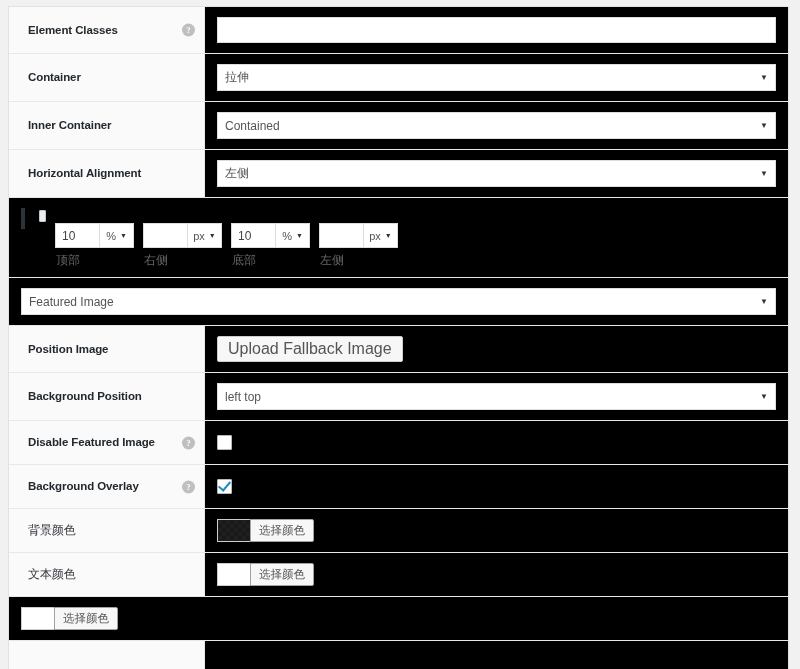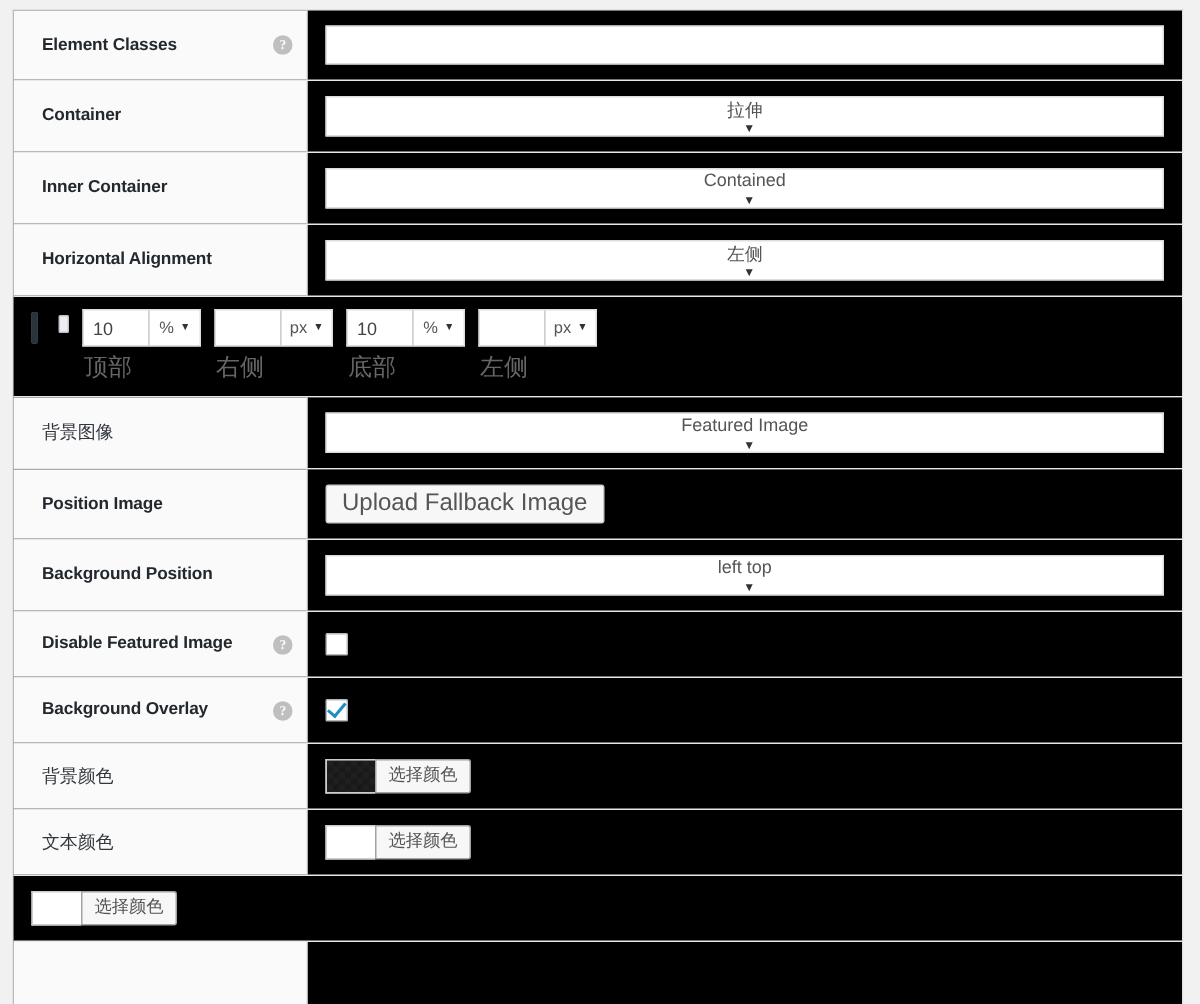--- a/index.html
+++ b/index.html
@@ -85,21 +85,20 @@
     height: 27px;
     border: 1px solid #ddd;
     background: #fff;
     font-size: 12px;
     color: #555;
     display: flex;
     align-items: center;
     padding: 0 7px;
     position: relative;
     cursor: pointer;
-    flex-direction: column;
   }
   .select .val { flex: 1 1 auto; overflow: hidden; white-space: nowrap; }
   .select .arrow {
     font-size: 8px;
     color: #333;
     margin-left: 6px;
     line-height: 1;
   }
   .btn {
     height: 26px;
@@ -149,21 +148,21 @@
     margin: 1px auto 0;
   }
   .ico-phone {
     width: 7px; height: 12px;
     border: 1px solid #c3c4c7;
     background: #eceff1;
     border-radius: 1px;
   }
   .pad-fields { display: flex; }
   .pad-group { margin-right: 9px; }
-  .pad-ctl { display: flex; }
+  .pad-ctl { display: flex; margin-top: 17px; }
   .pad-num {
     width: 44px; height: 25px;
     border: 1px solid #ddd;
     border-right: none;
     font-size: 12px;
     color: #444;
     padding: 0 6px;
     outline: none;
     background: #fff;
     font-family: "Liberation Sans", sans-serif;
@@ -175,21 +174,21 @@
     font-size: 11px;
     color: #555;
     display: flex;
     align-items: center;
     justify-content: center;
     gap: 4px;
     cursor: pointer;
   }
   .pad-unit .arrow { font-size: 7px; color: #333; }
   .pad-lbl {
-    font-size: 16px;
+    font-size: 12px;
     color: #666;
     margin-top: 4px;
     padding-left: 1px;
   }
   
   .cpick { display: flex; align-items: center; }
   .swatch {
     width: 33px; height: 23px;
     border: 1px solid #cccccc;
     border-right: none;
@@ -311,23 +310,20 @@
                   <span class="arrow">▼</span>
                 </div>
               </div>
               <div class="pad-lbl">左侧</div>
             </div>
           </div>
         </div>
       </div>
     </div>
     <div class="row">
-      <div class="lbl-cell">
-        <span class="lbl cjk">背景图像</span>
-      </div>
       <div class="ctl-cell">
         <div class="select">
           <span class="val">Featured Image</span>
           <span class="arrow">▼</span>
         </div>
       </div>
     </div>
     <div class="row">
       <div class="lbl-cell">
         <span class="lbl">Position Image</span>

